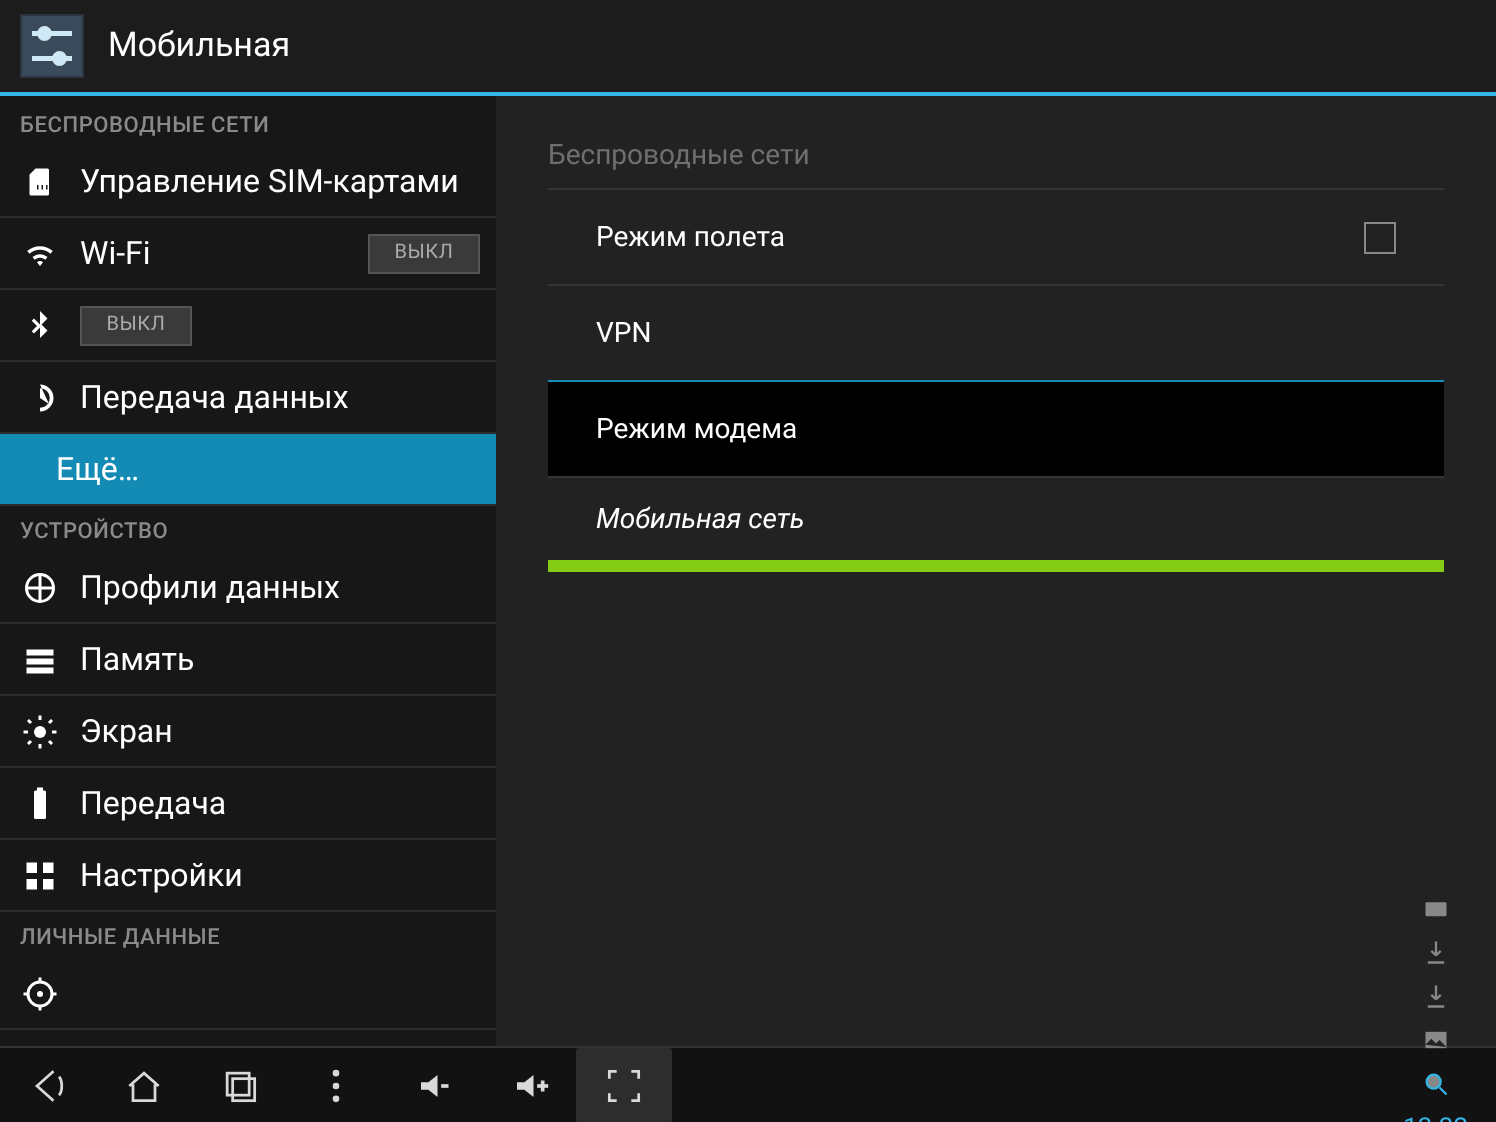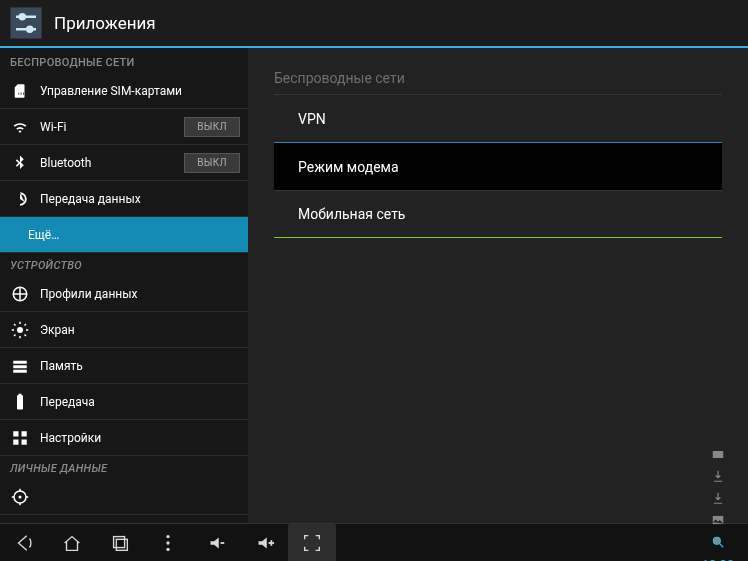--- a/index.html
+++ b/index.html
@@ -36,58 +36,58 @@
 .content {
   flex: 1; background: #222; overflow-y: auto;
 }
 
 
 .side-header {
   color: #8a8a8a; font-size: 11px; font-weight: 500;
   padding: 8px 10px 4px; text-transform: uppercase;
   letter-spacing: 0.3px;
 }
-.side-header.tight { padding-top: 6px; font-style: italic; }
+.side-header.tight { padding-top: 6px; }
 
 
 .side-item {
   display: flex; align-items: center;
   height: 36px; padding: 0 8px 0 10px;
   color: #fff; cursor: pointer;
   border-bottom: 1px solid #2c2c2c;
 }
 .side-item.indent { padding-left: 28px; }
 .side-item.selected { background: #148bb5; }
 .side-icon {
   width: 20px; height: 20px; margin-right: 10px;
   display: flex; align-items: center; justify-content: center;
   flex-shrink: 0;
 }
 .side-icon svg { width: 18px; height: 18px; fill: #fff; }
-.side-label { flex: 1; font-size: 12px; }
+.side-label { flex: 1; font-size: 16px; }
 .side-toggle {
   width: 56px; height: 20px;
   background: #3a3a3a; border: 1px solid #555;
   display: flex; align-items: center; justify-content: center;
   font-size: 10px; color: #aaa; letter-spacing: 0.3px; text-align: right;
 }
 
 
 .content-pad { padding: 10px 26px; }
 .content-header {
   color: #6f6f6f; padding: 12px 0 8px;
   font-size: 14px;
 }
 .content-item {
   height: 48px; display: flex; align-items: center;
   padding: 0 24px; margin-bottom: 0;
   color: #fff; font-size: 14px; cursor: pointer;
   border-top: 1px solid #353535;
 }
-.content-item:last-child { border-bottom: 1px solid #84cc16; }
+.content-item:last-child { border-bottom: 6px solid #84cc16; font-style: italic; }
 .content-item.selected { background: #000000; border-top-color: #148bb5; }
 .content-item .spacer { flex: 1; }
 .checkbox {
   width: 16px; height: 16px;
   border: 1px solid #888; background: transparent;
 }
 
 
 .navbar {
   height: 38px; background: #121212;
@@ -120,21 +120,21 @@
     <div class="icon-wrap">
       <svg viewBox="0 0 24 24">
           <g stroke="#cfe8f5" stroke-width="2" fill="none">
         <line x1="4" y1="7" x2="20" y2="7"></line>
             <circle cx="9" cy="7" r="2" fill="#cfe8f5"></circle>
         <line x1="4" y1="17" x2="20" y2="17"></line>
             <circle cx="15" cy="17" r="2" fill="#cfe8f5"></circle>
       </g>
         </svg>
     </div>
-    <div class="title">Приложения</div>
+    <div class="title">Мобильная</div>
   </div>
   <div class="accent-rule"></div>
 
   <div class="main">
 
     <div class="sidebar">
 
       <div class="side-header">БЕСПРОВОДНЫЕ СЕТИ</div>
 
       <div class="side-item">
@@ -155,21 +155,20 @@
         <span class="side-label">Wi-Fi</span>
         <span class="side-toggle">ВЫКЛ</span>
       </div>
 
       <div class="side-item">
         <span class="side-icon">
           <svg viewBox="0 0 24 24">
               <path d="M12 2l5 5-4 4 4 4-5 5V13l-4 4-1.5-1.5L10 12 6.5 8.5 8 7l4 4V2z"></path>
             </svg>
         </span>
-        <span class="side-label">Bluetooth</span>
         <span class="side-toggle">ВЫКЛ</span>
       </div>
 
       <div class="side-item">
         <span class="side-icon">
           <svg viewBox="0 0 24 24">
               <path d="M12 3a9 9 0 010 18v-2.5A6.5 6.5 0 1012 5.5V3zm0 0v9l6 4"></path>
             </svg>
         </span>
         <span class="side-label">Передача данных</span>
@@ -182,20 +181,31 @@
       <div class="side-header tight">УСТРОЙСТВО</div>
 
       <div class="side-item">
         <span class="side-icon">
           <svg viewBox="0 0 24 24">
               <circle cx="12" cy="12" r="9" fill="none" stroke="#fff" stroke-width="2"></circle>
               <path d="M12 3v18M3 12h18" stroke="#fff" stroke-width="2"></path>
             </svg>
         </span>
         <span class="side-label">Профили данных</span>
+      </div>
+
+      <div class="side-item">
+        <span class="side-icon">
+          <svg viewBox="0 0 24 24">
+              <rect x="3" y="5" width="18" height="4"></rect>
+              <rect x="3" y="11" width="18" height="4"></rect>
+              <rect x="3" y="17" width="18" height="4"></rect>
+            </svg>
+        </span>
+        <span class="side-label">Память</span>
       </div>
 
       <div class="side-item">
         <span class="side-icon">
           <svg viewBox="0 0 24 24">
               <circle cx="12" cy="12" r="4"></circle>
               <g stroke="#fff" stroke-width="2">
                 <line x1="12" y1="1" x2="12" y2="4"></line>
                 <line x1="12" y1="20" x2="12" y2="23"></line>
                 <line x1="1" y1="12" x2="4" y2="12"></line>
@@ -206,31 +216,20 @@
                 <line x1="18" y1="6" x2="20" y2="4"></line>
               </g>
             </svg>
         </span>
         <span class="side-label">Экран</span>
       </div>
 
       <div class="side-item">
         <span class="side-icon">
           <svg viewBox="0 0 24 24">
-              <rect x="3" y="5" width="18" height="4"></rect>
-              <rect x="3" y="11" width="18" height="4"></rect>
-              <rect x="3" y="17" width="18" height="4"></rect>
-            </svg>
-        </span>
-        <span class="side-label">Память</span>
-      </div>
-
-      <div class="side-item">
-        <span class="side-icon">
-          <svg viewBox="0 0 24 24">
               <path d="M15 3h-1V1h-4v2H9a1 1 0 00-1 1v17a1 1 0 001 1h6a1 1 0 001-1V4a1 1 0 00-1-1z"></path>
             </svg>
         </span>
         <span class="side-label">Передача</span>
       </div>
 
       <div class="side-item">
         <span class="side-icon">
           <svg viewBox="0 0 24 24">
               <rect x="3" y="3" width="7" height="7"></rect>
@@ -255,20 +254,25 @@
               <line x1="20" y1="12" x2="23" y2="12" stroke="#fff" stroke-width="2"></line>
             </svg>
         </span>
       </div>
     </div>
 
     <div class="content">
       <div class="content-pad">
         <div class="content-header">Беспроводные сети</div>
 
+        <div class="content-item">
+          <span>Режим полета</span>
+          <span class="spacer"></span>
+          <span class="checkbox"></span>
+        </div>
 
         <div class="content-item">
           <span>VPN</span>
         </div>
 
         <div class="content-item selected">
           <span>Режим модема</span>
         </div>
 
         <div class="content-item">

